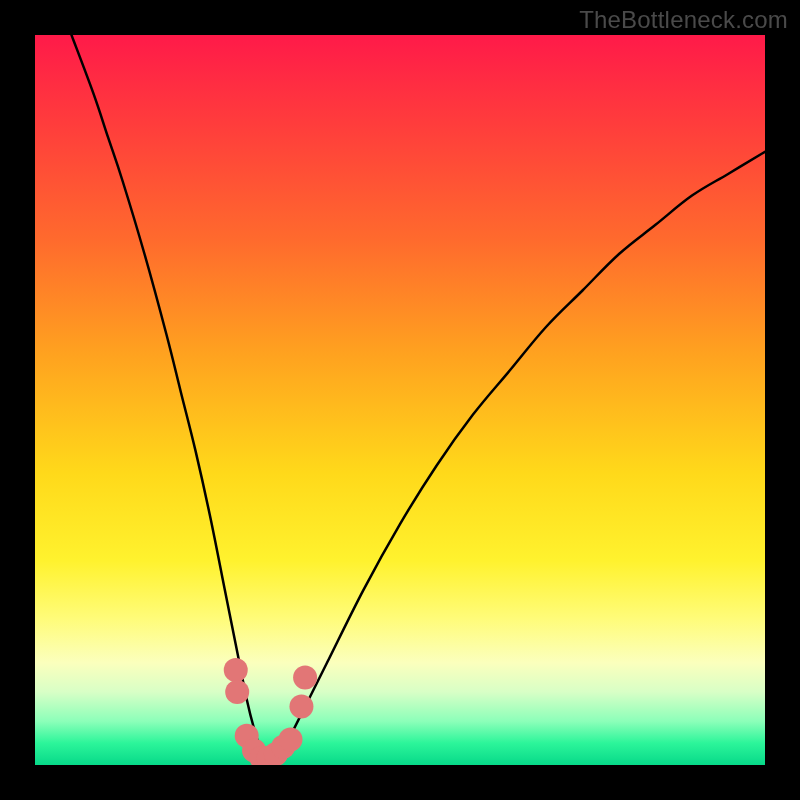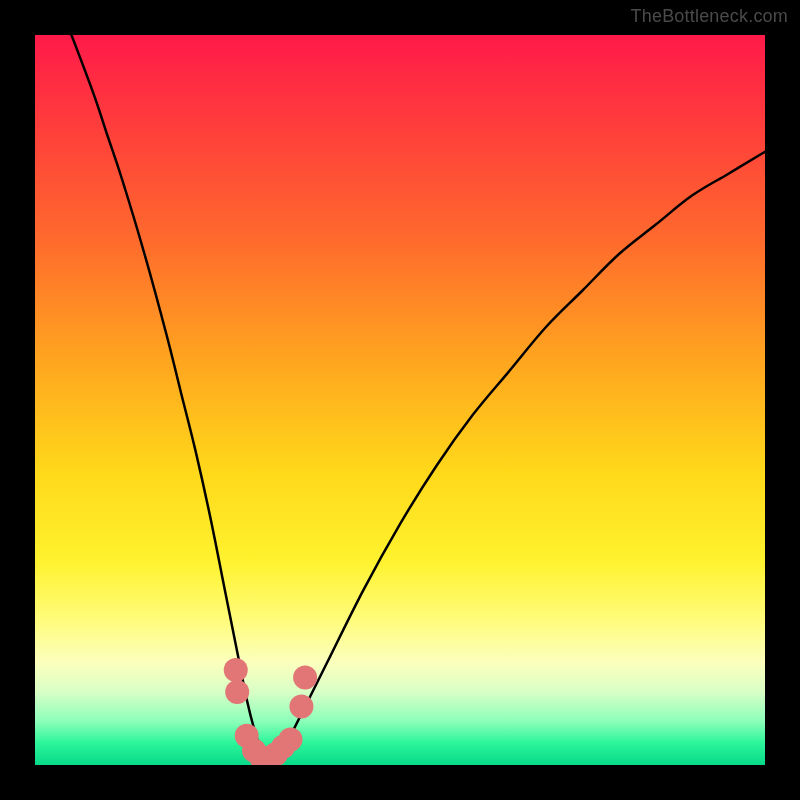--- a/index.html
+++ b/index.html
@@ -39,21 +39,21 @@
       #8cffb9 94%,
       #2cf59a 97%,
       #07d989 100%
     );
   }
   .watermark {
     position: absolute;
     top: 6px;
     right: 12px;
     color: #4a4a4a;
-    font-size: 18px;
+    font-size: 24px;
     letter-spacing: 0.2px;
     user-select: none;
   }
   svg.curve {
     position: absolute;
     left: 0;
     top: 0;
   }
 </style>
 </head>

